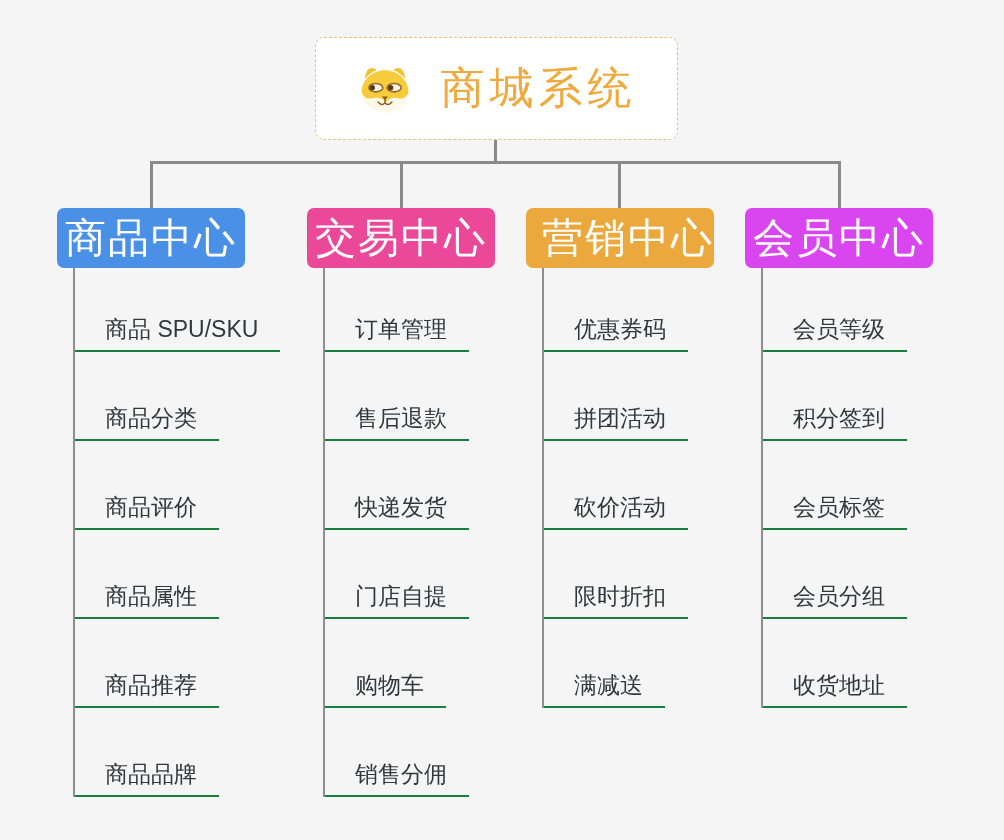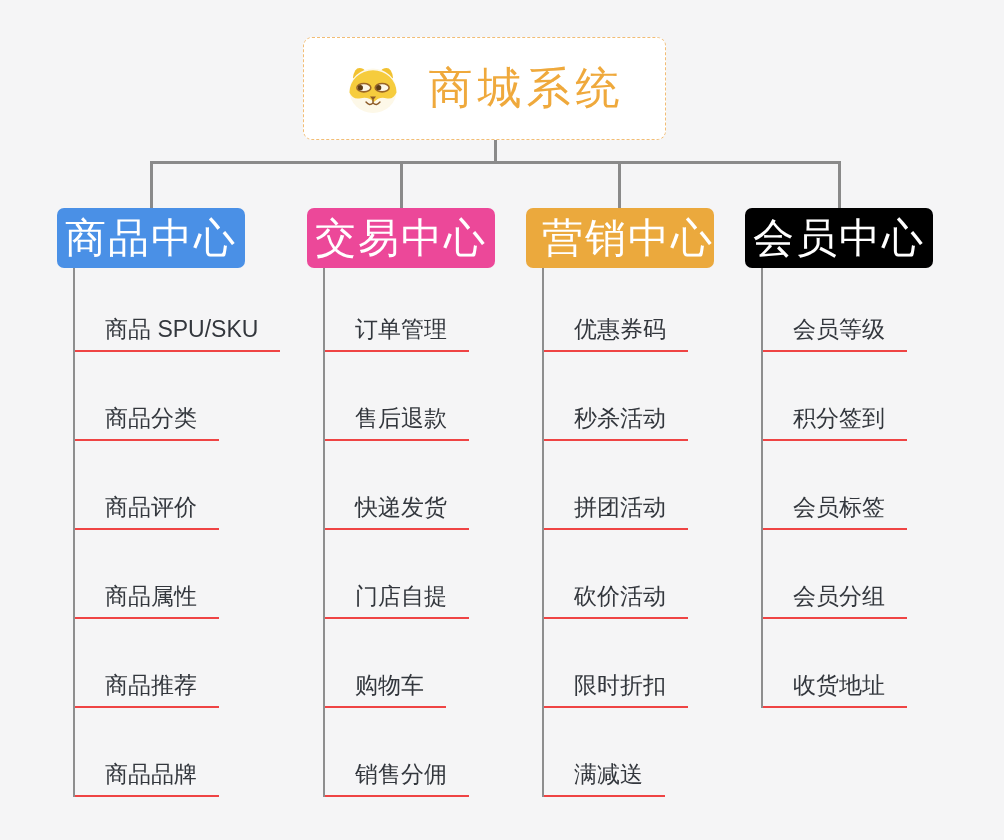--- a/index.html
+++ b/index.html
@@ -22,21 +22,21 @@
   .htrunk { left: 150px; top: 161px; width: 691px; height: 3px; }
   .drop   { top: 161px; width: 3px; height: 47px; }
   .drop-1 { left: 150px; }
   .drop-2 { left: 400px; }
   .drop-3 { left: 618px; }
   .drop-4 { left: 838px; }
 
   
   .root-node {
     position: absolute;
-    left: 303px; top: 37px;
+    left: 315px; top: 37px;
     width: 363px; height: 103px;
     background: #ffffff;
     border: 1px dashed #f2bd75;
     border-radius: 9px;
     display: flex;
     align-items: center;
     justify-content: center;
     gap: 28px;
   }
   .root-title {
@@ -80,21 +80,21 @@
   .col-1 { left: 73px; }
   .col-2 { left: 323px; }
   .col-3 { left: 542px; }
   .col-4 { left: 761px; }
   .leaf {
     height: 89px;
     width: fit-content;
     display: flex;
     align-items: flex-end;
     padding: 0 22px 5px 32px;
-    border-bottom: 2px solid #ef4444;
+    border-bottom: 2px solid #15803d;
   }
   .leaf:first-child { height: 84px; }
   .leaf span {
     font-size: 23px;
     color: #33373d;
     white-space: nowrap;
   }
 </style>
 </head>
 <body>
@@ -133,21 +133,21 @@
 
   <div class="branch branch-1" style="background-color: rgb(74, 144, 230);">
     <span>商品中心</span>
   </div>
   <div class="branch branch-2" style="background-color: #ec4899;">
     <span>交易中心</span>
   </div>
   <div class="branch branch-3" style="background-color: rgb(235, 169, 61); justify-content: flex-end;">
     <span>营销中心</span>
   </div>
-  <div class="branch branch-4" style="background-color: #000000;">
+  <div class="branch branch-4" style="background-color: #d946ef;">
     <span>会员中心</span>
   </div>
 
   <div class="column col-1">
     <div class="leaf">
         <span>商品 SPU/SKU</span>
       </div>
     <div class="leaf">
         <span>商品分类</span>
       </div>
@@ -184,23 +184,20 @@
     <div class="leaf">
         <span>销售分佣</span>
       </div>
   </div>
 
   <div class="column col-3">
     <div class="leaf">
         <span>优惠券码</span>
       </div>
     <div class="leaf">
-        <span>秒杀活动</span>
-      </div>
-    <div class="leaf">
         <span>拼团活动</span>
       </div>
     <div class="leaf">
         <span>砍价活动</span>
       </div>
     <div class="leaf">
         <span>限时折扣</span>
       </div>
     <div class="leaf">
         <span>满减送</span>

